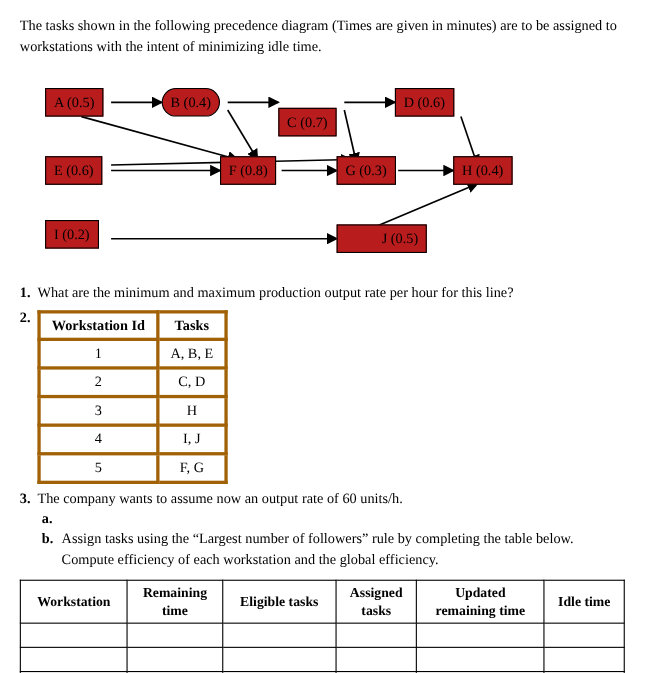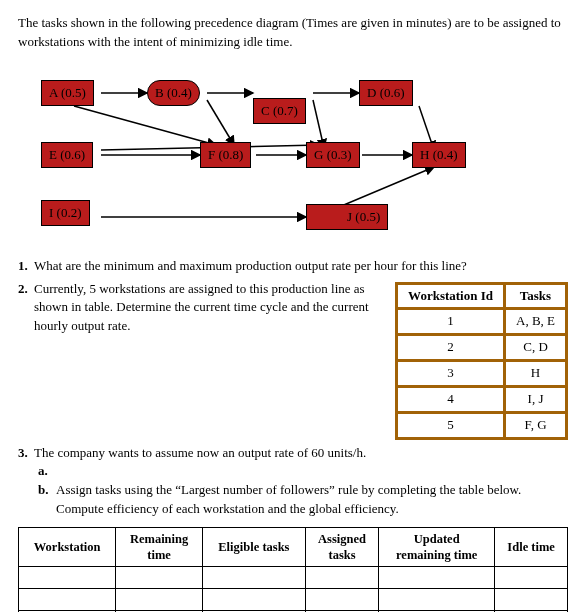--- a/index.html
+++ b/index.html
@@ -133,21 +133,20 @@
 <div class="questions">
 
   <div class="q-item">
     <span class="q-num">1.</span>
     <span class="q-text">What are the minimum and maximum production output rate per hour for this line?</span>
   </div>
 
   <div class="q-item">
     <span class="q-num">2.</span>
     <div class="q2-row">
-      <span class="q2-text">Currently, 5 workstations are assigned to this production line as shown in table. Determine the current time cycle and the current hourly output rate.</span>
       <table class="workstation-table">
         <thead>
           <tr>
             <th>Workstation Id</th>
             <th>Tasks</th>
           </tr>
         </thead>
         <tbody id="ws-tbody">
         <tr>
               <td>1</td>

